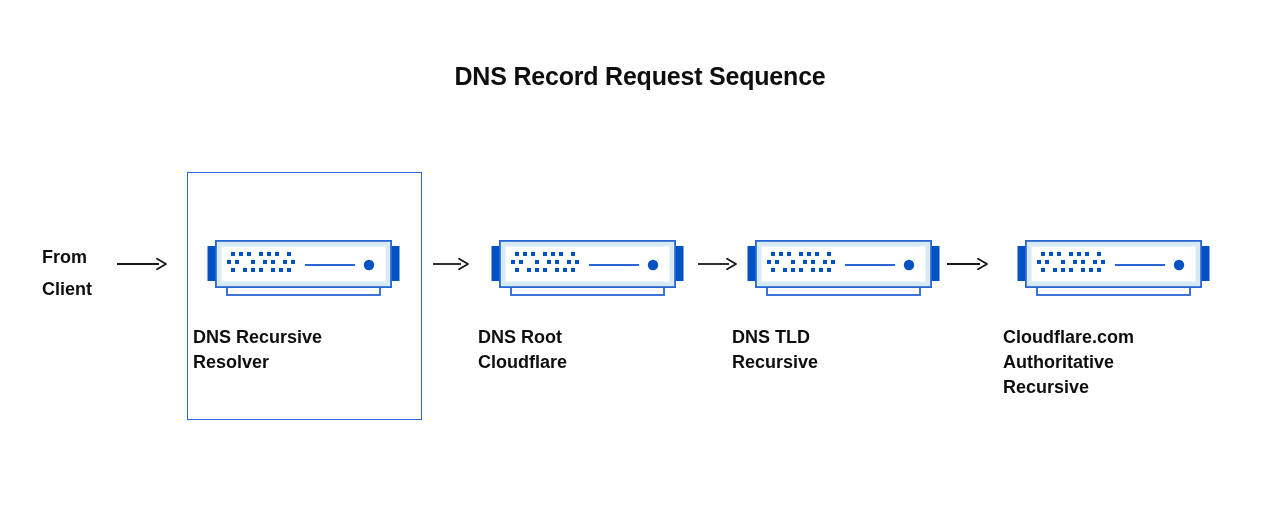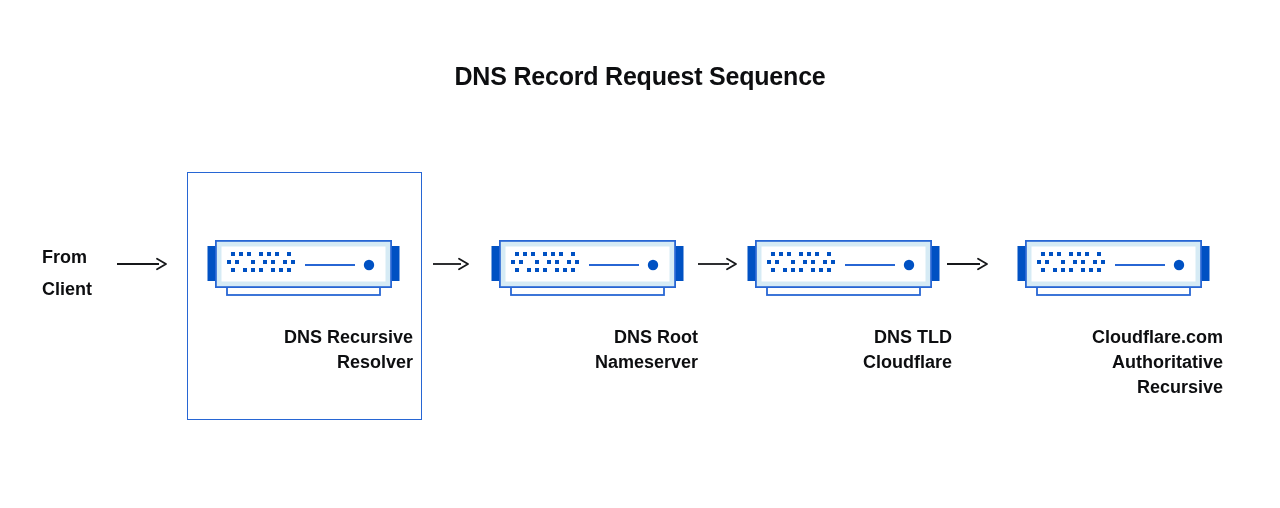--- a/index.html
+++ b/index.html
@@ -42,21 +42,21 @@
     left:187px;top:172px;
     width:233px;height:246px;
     border:1.6px solid var(--border-blue);
     background:transparent;
   }
   .server-icon{position:absolute;top:240px;width:193px;height:57px;}
   .node-label{
     position:absolute;
     top:325px;
     width:220px;
-    text-align:right;
+    text-align:left;
     font-size:18px;
     line-height:25px;
     font-weight:700;
     white-space:pre-line;
   }
   svg{display:block;}
 </style>
 </head>
 <body>
 
@@ -154,21 +154,21 @@
           <rect x="64" y="28" width="4" height="4"></rect>
           <rect x="72" y="28" width="4" height="4"></rect>
           <rect x="80" y="28" width="4" height="4"></rect>
     </g>
 
     <line x1="98" y1="25" x2="148" y2="25" stroke="var(--border-blue)" stroke-width="1.8"></line>
     <circle cx="162" cy="25" r="5.2" fill="var(--accent)"></circle>
   </svg>
 </div>
   <div class="node-label" style="left:478px">DNS Root
-Nameserver</div>
+Cloudflare</div>
 
   <svg class="flow-arrow" style="left:697px" width="41" height="20" viewBox="0 0 41 20">
     <line x1="1" y1="10" x2="32" y2="10" stroke="var(--arrow)" stroke-width="1.8"></line>
     <path d="M30 4.8 L39 10 L30 15.2" fill="none" stroke="var(--arrow)" stroke-width="1.8" stroke-linecap="round" stroke-linejoin="round"></path>
   </svg>
 
   <div class="server-icon" style="left:747px">
   <svg width="193" height="57" viewBox="0 0 193 57" xmlns="http://www.w3.org/2000/svg">
 
     <rect x="0.5" y="6" width="12" height="35" fill="var(--accent)"></rect>
@@ -201,21 +201,21 @@
           <rect x="64" y="28" width="4" height="4"></rect>
           <rect x="72" y="28" width="4" height="4"></rect>
           <rect x="80" y="28" width="4" height="4"></rect>
     </g>
 
     <line x1="98" y1="25" x2="148" y2="25" stroke="var(--border-blue)" stroke-width="1.8"></line>
     <circle cx="162" cy="25" r="5.2" fill="var(--accent)"></circle>
   </svg>
 </div>
   <div class="node-label" style="left:732px">DNS TLD
-Cloudflare</div>
+Recursive</div>
 
   <svg class="flow-arrow" style="left:946px" width="43" height="20" viewBox="0 0 43 20">
     <line x1="1" y1="10" x2="34" y2="10" stroke="var(--arrow)" stroke-width="1.8"></line>
     <path d="M32 4.8 L41 10 L32 15.2" fill="none" stroke="var(--arrow)" stroke-width="1.8" stroke-linecap="round" stroke-linejoin="round"></path>
   </svg>
 
   <div class="server-icon" style="left:1017px">
   <svg width="193" height="57" viewBox="0 0 193 57" xmlns="http://www.w3.org/2000/svg">
 
     <rect x="0.5" y="6" width="12" height="35" fill="var(--accent)"></rect>

